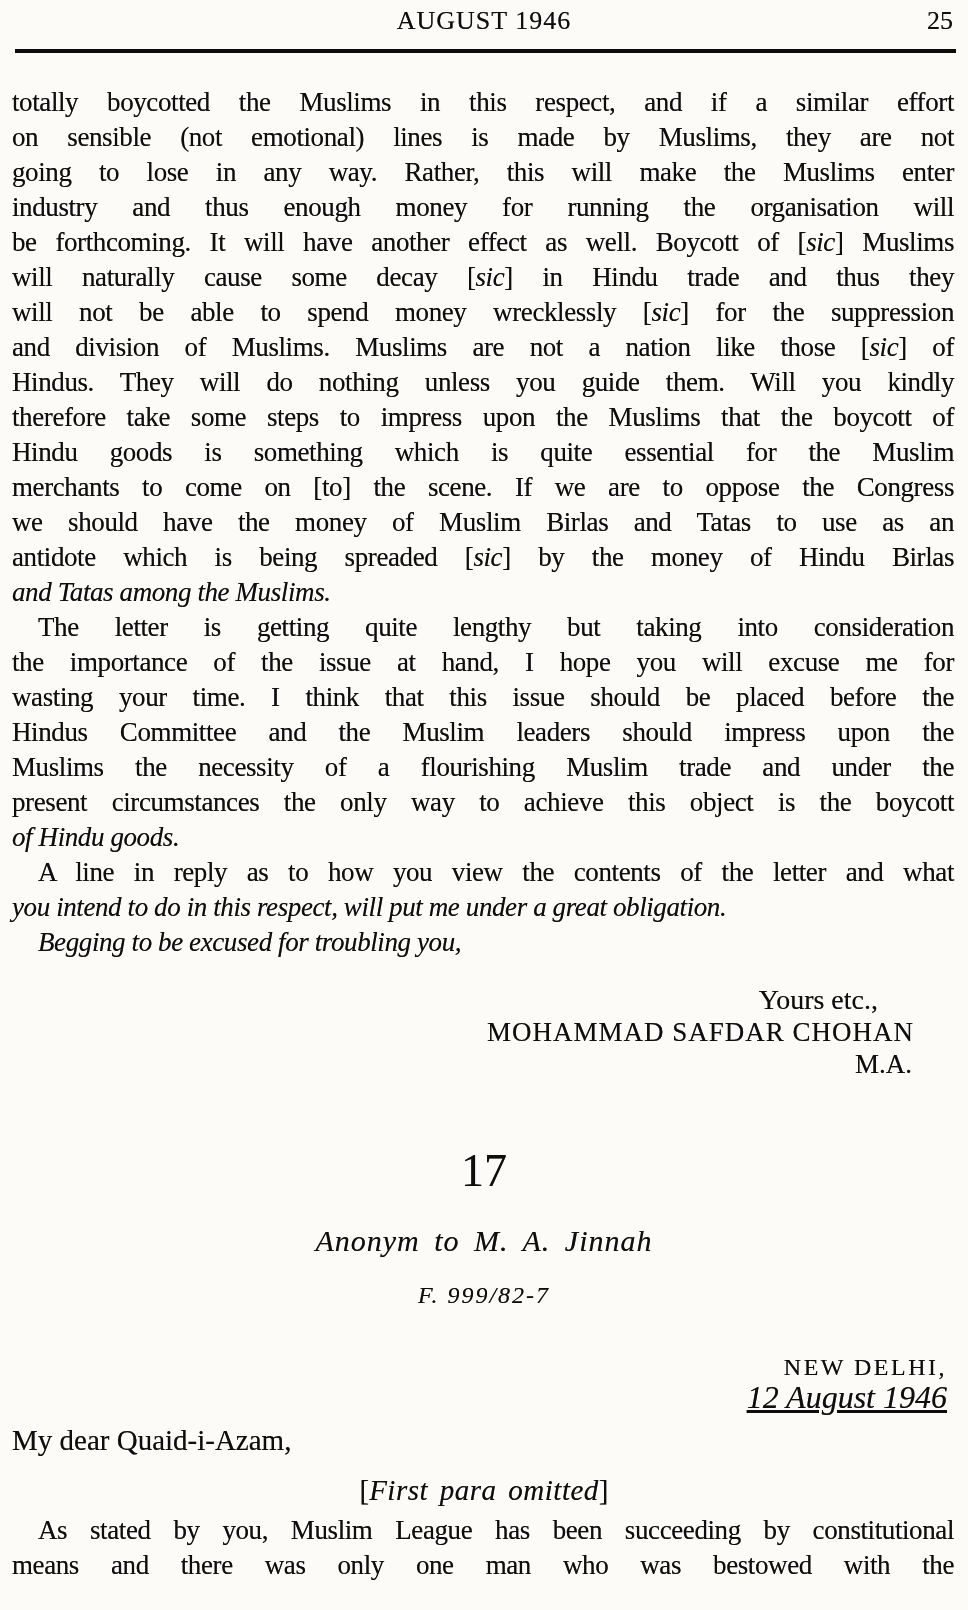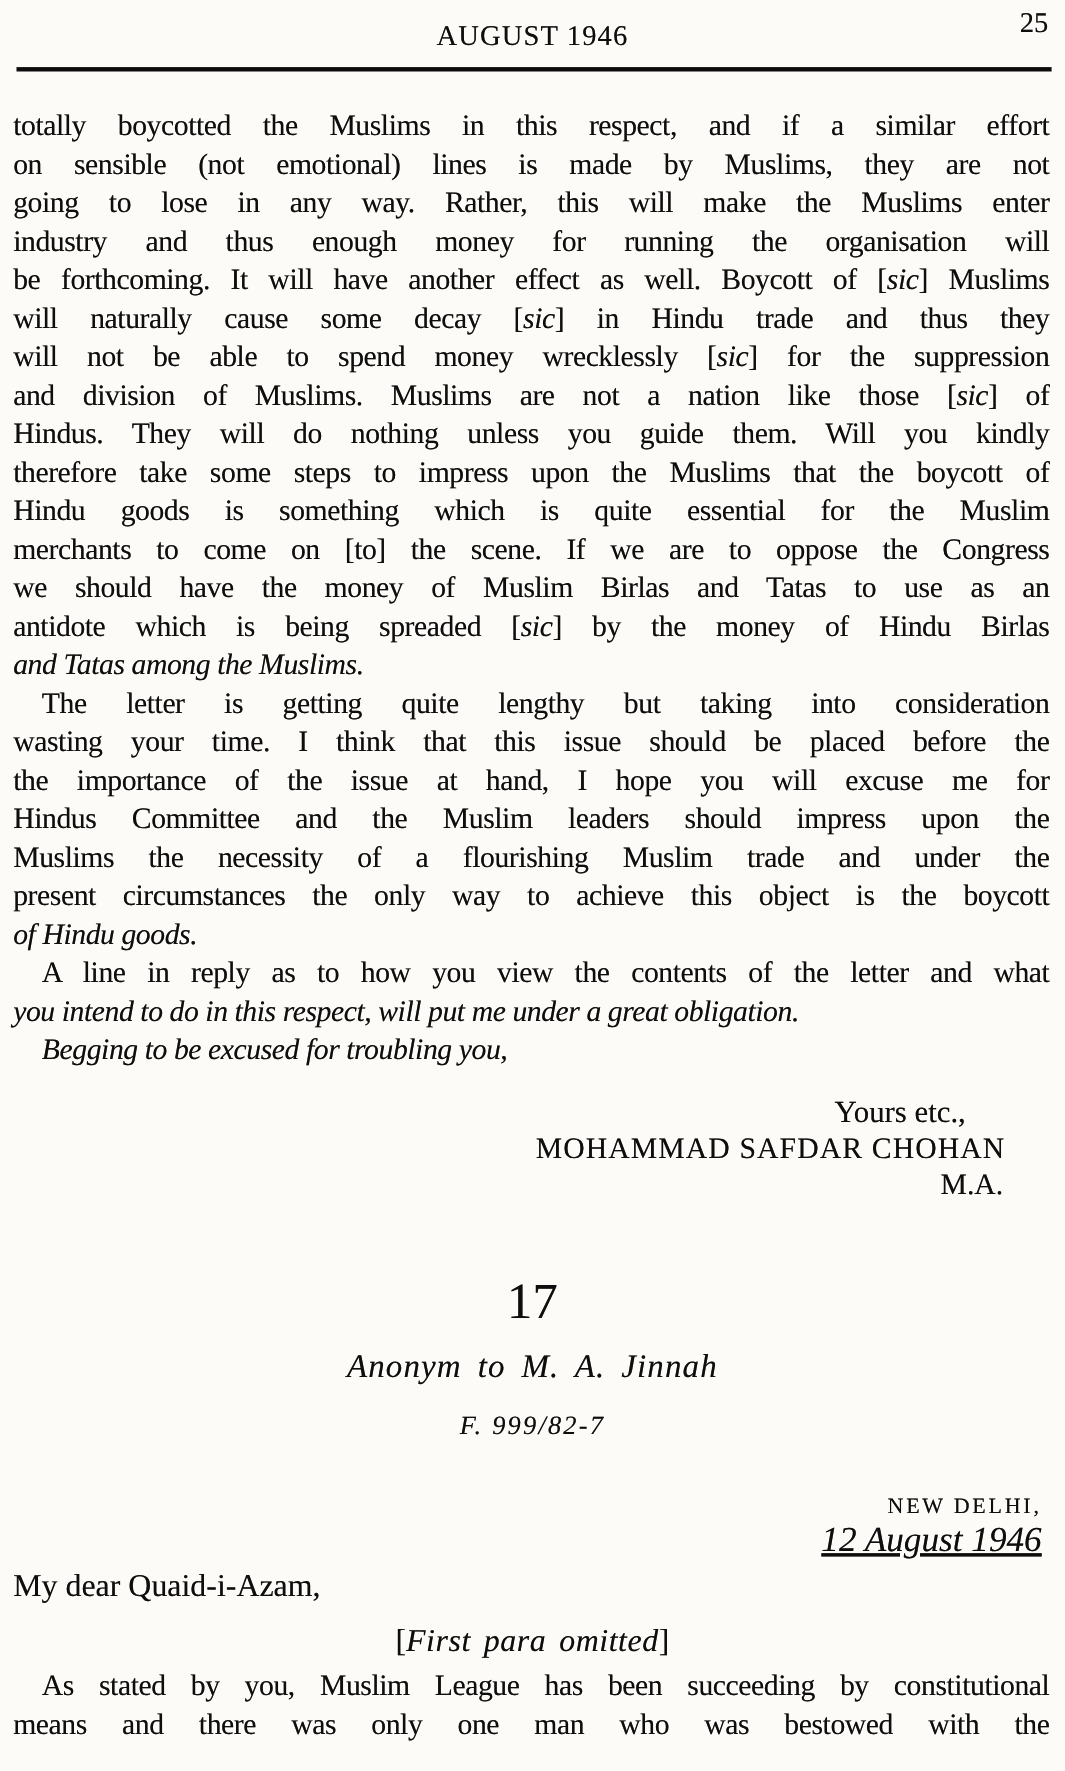--- a/index.html
+++ b/index.html
@@ -7,42 +7,42 @@
   .page {
     position: relative;
     width: 968px;
     height: 1610px;
     overflow: hidden;
     background: #fcfbf8;
     color: #0e0e0e;
     font-family: "Liberation Serif", "DejaVu Serif", serif;
     text-shadow: 0 0 0.5px rgba(0,0,0,0.55);
   }
-  .running-head { position: relative; height: 30px; padding-top: 18px; font-size: 26px; }
+  .running-head { position: relative; height: 30px; padding-top: 6px; font-size: 26px; }
   .rh-title { position: absolute; left: 0; right: 0; text-align: center; letter-spacing: 1px; }
   .rh-page { position: absolute; right: 15px; top: 6px; }
   .rule { margin: 13px 12px 0 15px; border-top: 4px solid #0c0c0c; }
 
   .body-text { margin: 32px 14px 0 12px; font-size: 27px; line-height: 35px; letter-spacing: -0.4px; }
   .line { text-align: justify; text-align-last: justify; }
   .line.last { text-align-last: left; font-style: italic; }
   .para.indent .line:first-child { text-indent: 26px; }
   .it { font-style: italic; }
 
   .closing { margin: 24px 14px 0 0; text-align: right; font-size: 27px; line-height: 32px; }
   .valediction { padding-right: 76px; font-size: 28px; }
   .signatory { padding-right: 40px; letter-spacing: 1px; }
   .degree { padding-right: 42px; }
 
   .doc-number { margin-top: 66px; text-align: center; font-size: 46px; line-height: 50px; }
-  .doc-title { margin-top: 17px; text-align: center; font-style: italic; font-size: 30px; line-height: 36px; word-spacing: 6px; letter-spacing: 1px; }
+  .doc-title { margin-top: 27px; text-align: center; font-style: italic; font-size: 30px; line-height: 36px; word-spacing: 6px; letter-spacing: 1px; }
   .doc-ref { margin-top: 18px; text-align: center; font-style: italic; font-size: 24px; line-height: 36px; letter-spacing: 2px; }
 
   .dateline { margin: 39px 21px 0 0; text-align: right; }
-  .place { font-size: 20px; letter-spacing: 2.5px; line-height: 30px; }
+  .place { font-size: 24px; letter-spacing: 2.5px; line-height: 30px; }
   .date { font-style: italic; font-size: 32px; line-height: 30px; text-decoration: underline; }
 
   .salutation { margin: 10px 0 0 12px; font-size: 29px; line-height: 36px; }
   .editorial-note { margin-top: 14px; text-align: center; font-size: 29px; line-height: 36px; }
   .editorial-note .it { letter-spacing: 0.5px; word-spacing: 4px; }
   .body-text.second { margin-top: 5px; }
 </style>
 </head>
 <body style="background: rgb(252, 251, 248);">
 
@@ -68,22 +68,22 @@
         <div class="line"><span class="rm">Hindus. They will do nothing unless you guide them. Will you kindly</span></div>
         <div class="line"><span class="rm">therefore take some steps to impress upon the Muslims that the boycott of</span></div>
         <div class="line"><span class="rm">Hindu goods is something which is quite essential for the Muslim</span></div>
         <div class="line"><span class="rm">merchants to come on [to] the scene. If we are to oppose the Congress</span></div>
         <div class="line"><span class="rm">we should have the money of Muslim Birlas and Tatas to use as an</span></div>
         <div class="line"><span class="rm">antidote which is being spreaded [</span><span class="it">sic</span><span class="rm">] by the money of Hindu Birlas</span></div>
         <div class="line last"><span class="rm">and Tatas among the Muslims.</span></div>
       </div>
       <div class="para indent">
         <div class="line"><span class="rm">The letter is getting quite lengthy but taking into consideration</span></div>
+        <div class="line"><span class="rm">the importance of the issue at hand, I hope you will excuse me for</span></div>
         <div class="line"><span class="rm">wasting your time. I think that this issue should be placed before the</span></div>
-        <div class="line"><span class="rm">the importance of the issue at hand, I hope you will excuse me for</span></div>
         <div class="line"><span class="rm">Hindus Committee and the Muslim leaders should impress upon the</span></div>
         <div class="line"><span class="rm">Muslims the necessity of a flourishing Muslim trade and under the</span></div>
         <div class="line"><span class="rm">present circumstances the only way to achieve this object is the boycott</span></div>
         <div class="line last"><span class="rm">of Hindu goods.</span></div>
       </div>
       <div class="para indent">
         <div class="line"><span class="rm">A line in reply as to how you view the contents of the letter and what</span></div>
         <div class="line last"><span class="rm">you intend to do in this respect, will put me under a great obligation.</span></div>
       </div>
       <div class="para indent">

